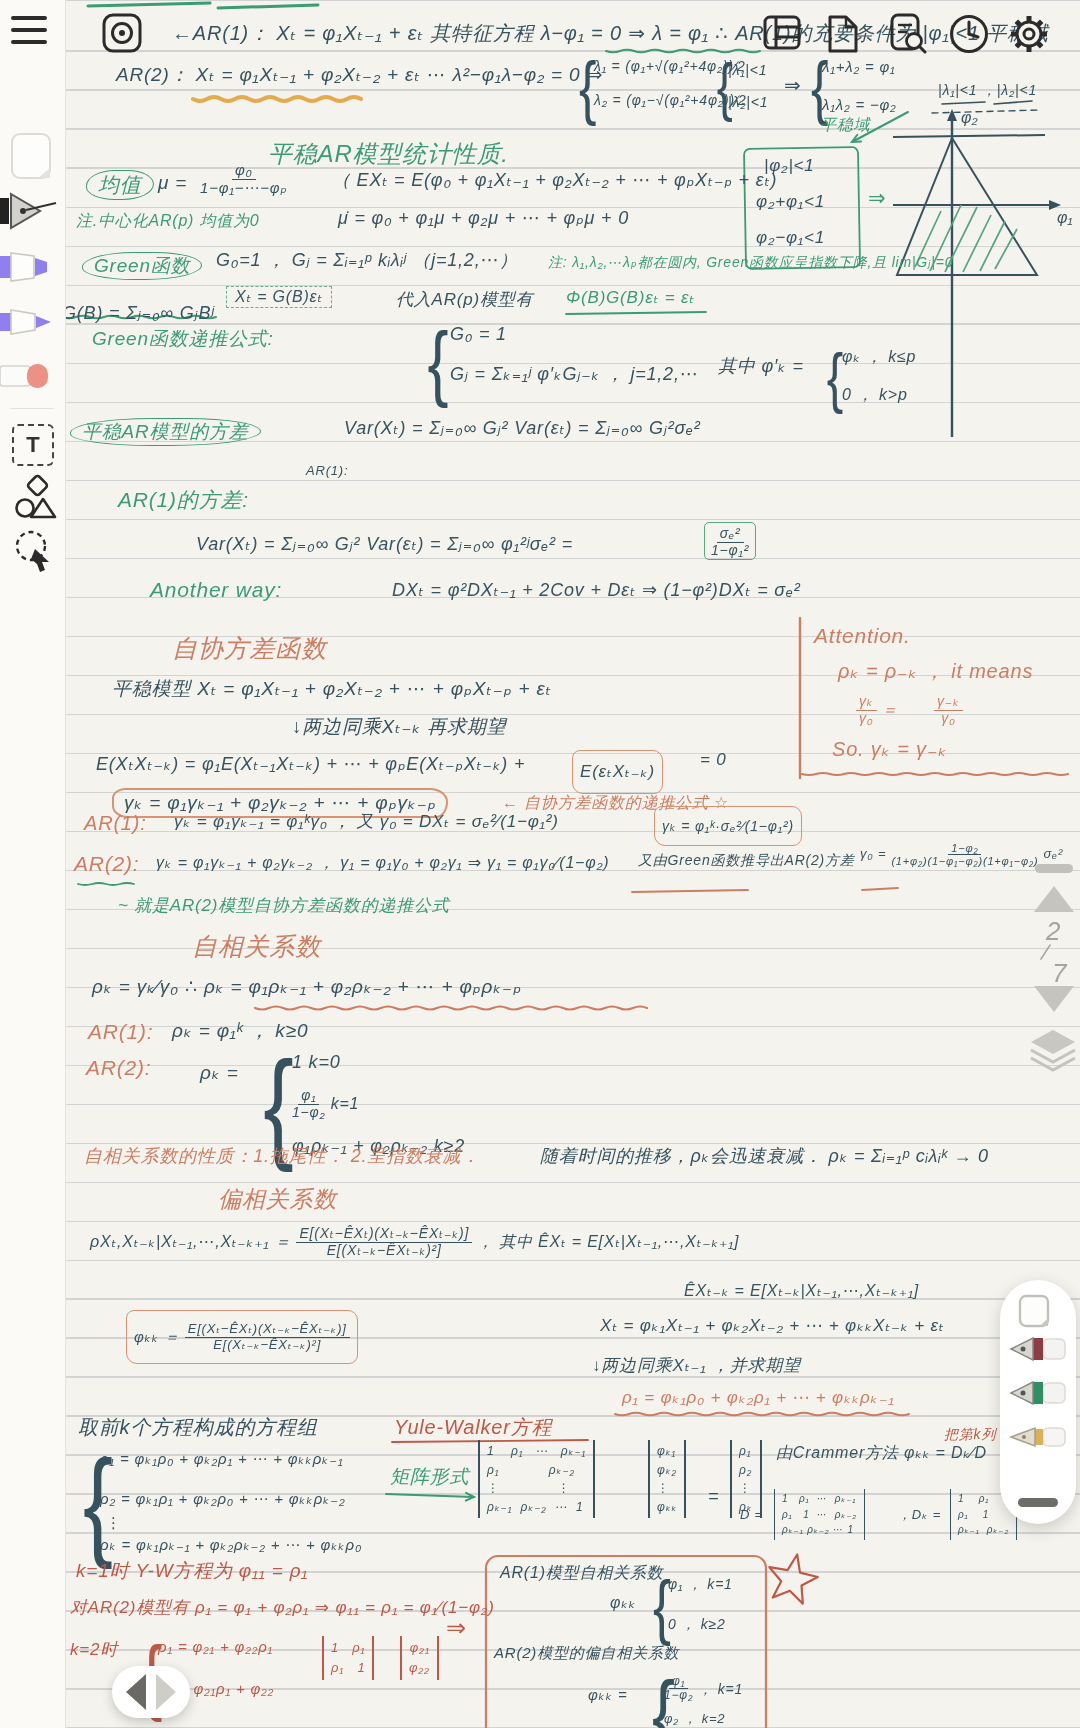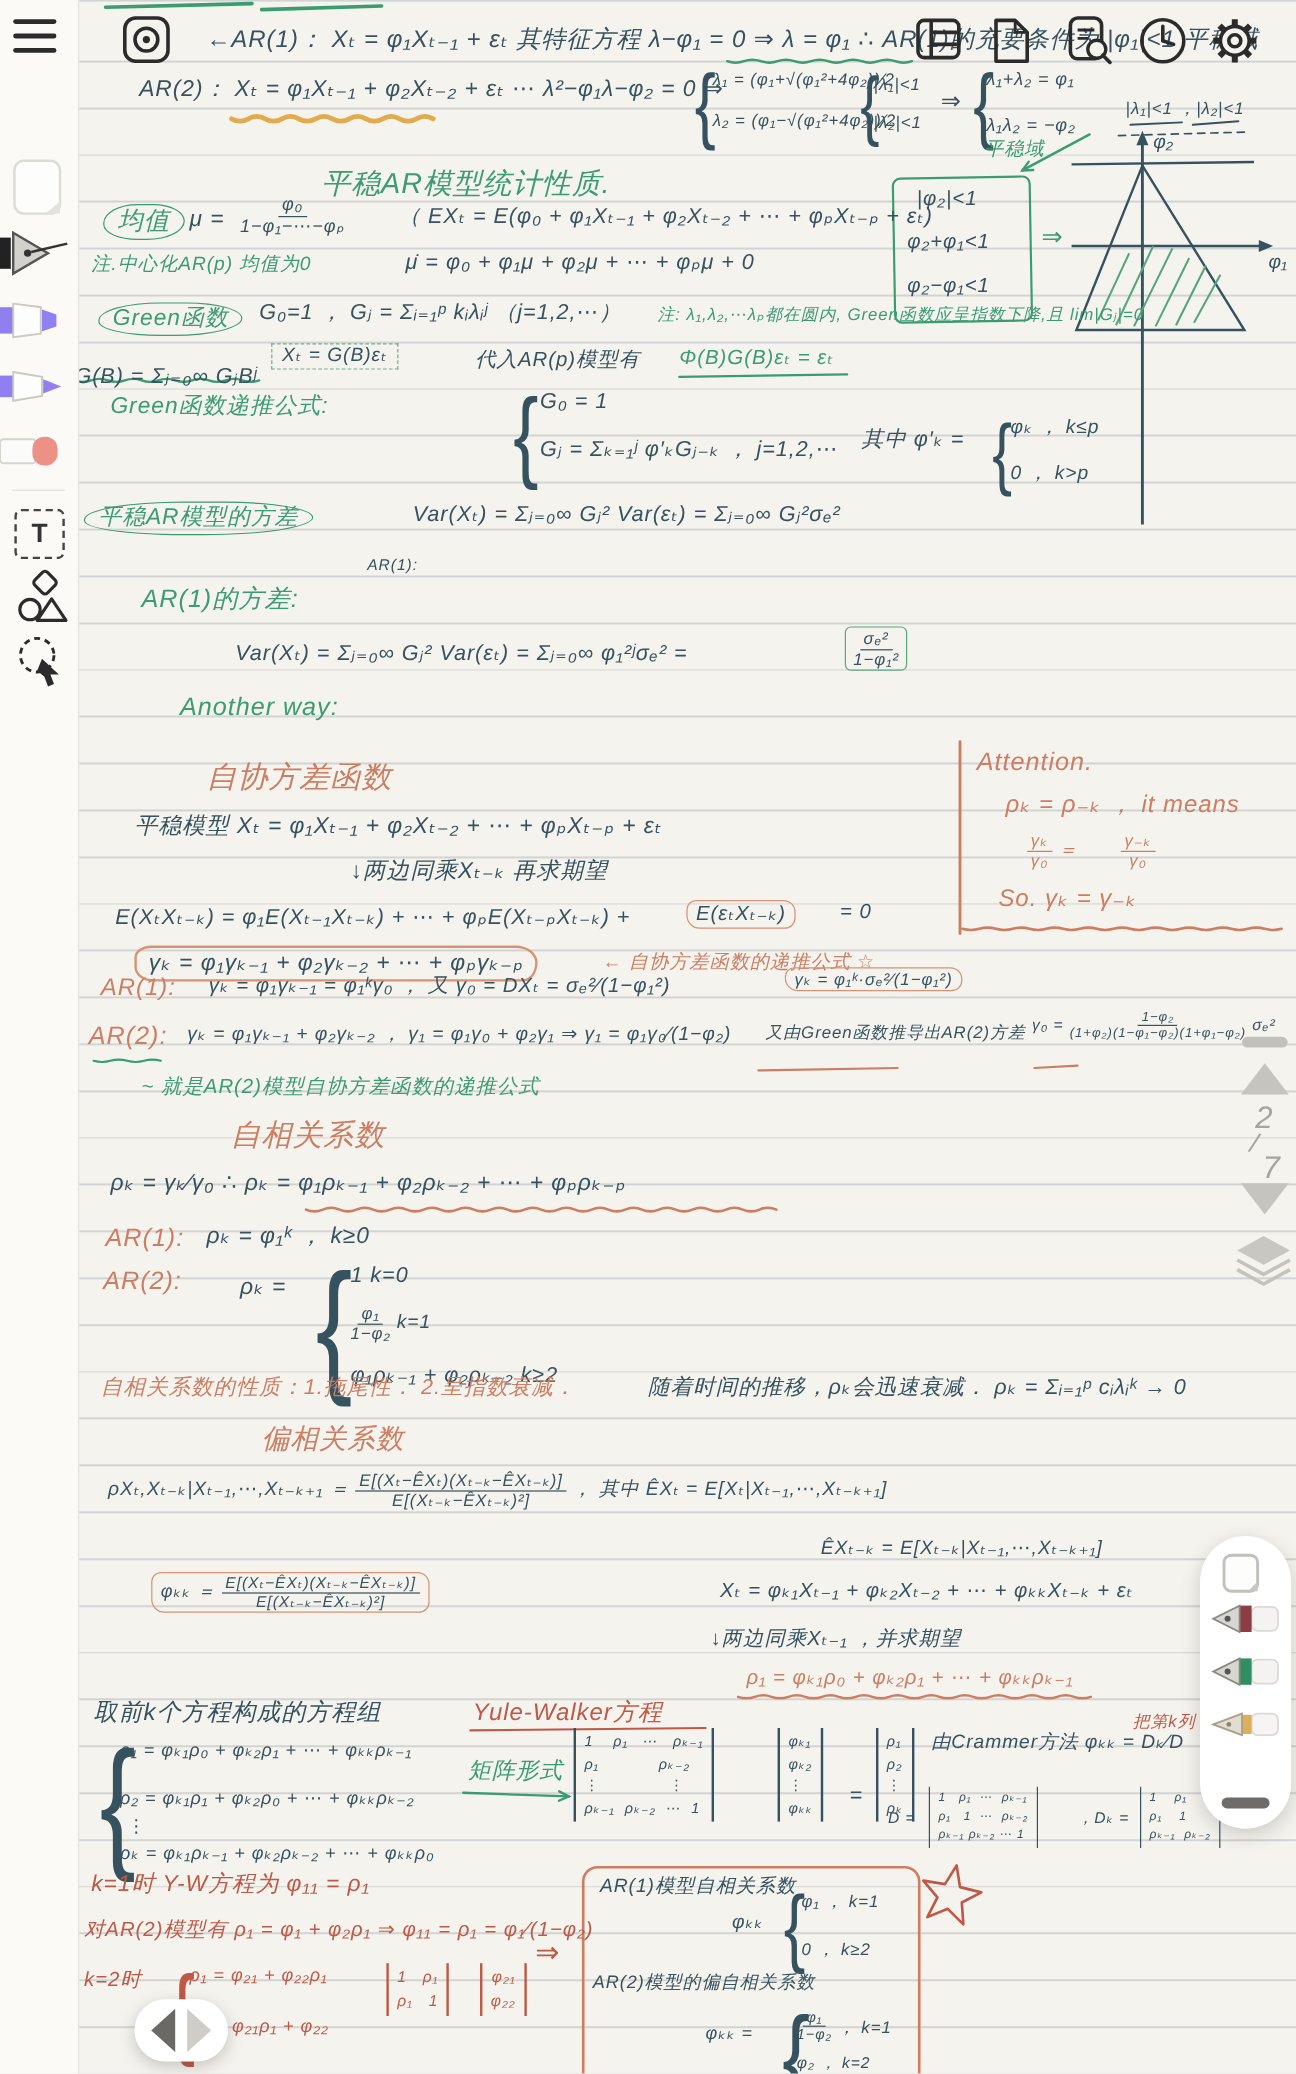--- a/index.html
+++ b/index.html
@@ -13,21 +13,21 @@
   .tool{position:absolute;left:0}
   #topbar{position:absolute;left:0;top:0;width:1080px;height:60px;z-index:6}
   .tbicon{position:absolute}
   .ink-layer{position:absolute;left:0;top:0;width:1080px;height:1728px;z-index:3}
   .line{position:absolute;white-space:nowrap;font-style:italic;letter-spacing:.8px;line-height:1.15}
   .ink-dark{color:#36525e}.ink-green{color:#3b9b71}.ink-orange{color:#cd7d62}
   .ink-red{color:#bf5845}
   .box-green{border:1.7px solid #58a87f;border-radius:5px;padding:1px 6px}
   .box-green-ellipse{border:1.9px solid #3b9b71;border-radius:50% 45% 55% 50%/62% 55% 62% 50%;padding:2px 11px}
   .box-green-dashed{border:1.6px dashed #6fae8c;padding:1px 8px}
-  .box-orange{border:1.7px solid #d89274;border-radius:8px 10px 9px 11px;padding:1px 7px}
+  .box-orange{border:1.7px solid #d89274;border-radius:8px 10px 9px 11px;padding:11px 7px}
   .box-orange-wavy{border:2px solid #d89274;border-radius:14px 18px 12px 16px/10px 14px 16px 12px;padding:2px 10px}
   .frac{display:inline-flex;flex-direction:column;align-items:center;vertical-align:middle;line-height:1.12}
   .frac>.num{border-bottom:1.5px solid currentColor;padding:0 3px}
   .fr-row{display:inline-flex;align-items:center;gap:5px}
   .mtx{display:inline-flex;flex-direction:column;padding:2px 7px;line-height:1.55;white-space:pre;
        border-left:2px solid currentColor;border-right:2px solid currentColor}
   .mtx.det{border-left-width:1.2px;border-right-width:1.2px}
   .brace{font-style:normal;line-height:1;transform:scaleX(.75)}
   #stroke-svg{position:absolute;left:0;top:0;z-index:2}
   #plot-svg{position:absolute;left:885px;top:105px;z-index:2}
@@ -141,20 +141,21 @@
     <div class="line ink-dark" style="left: 306px; top: 464px; font-size: 13px;">AR(1):</div>
     <div class="line ink-green" style="left: 118px; top: 488px; font-size: 21px;">AR(1)的方差:</div>
     <div class="line ink-dark" style="left: 196px; top: 534px; font-size: 18px;">Var(Xₜ) = Σⱼ₌₀∞ Gⱼ² Var(εₜ) = Σⱼ₌₀∞ φ₁²ʲσₑ² =</div>
     <div class="line ink-dark box-green" style="left: 704px; top: 522px; font-size: 16px;"><span class="fr-row">
         <span class="frac" style="font-size: 14px;">
           <span class="num">σₑ²</span>
           <span>1−φ₁²</span>
         </span>
       </span></div>
     <div class="line ink-green" style="left: 150px; top: 578px; font-size: 21px;">Another way:</div>
+    <div class="line ink-dark" style="left: 392px; top: 580px; font-size: 18px;">DXₜ = φ²DXₜ₋₁ + 2Cov + Dεₜ ⇒ (1−φ²)DXₜ = σₑ²</div>
     <div class="line ink-orange" style="left: 172px; top: 634px; font-size: 25px;">自协方差函数</div>
     <div class="line ink-dark" style="left: 112px; top: 678px; font-size: 19px;">平稳模型 Xₜ = φ₁Xₜ₋₁ + φ₂Xₜ₋₂ + ⋯ + φₚXₜ₋ₚ + εₜ</div>
     <div class="line ink-dark" style="left: 292px; top: 716px; font-size: 19px;">↓两边同乘Xₜ₋ₖ 再求期望</div>
     <div class="line ink-dark" style="left: 96px; top: 754px; font-size: 18px;">E(XₜXₜ₋ₖ) = φ₁E(Xₜ₋₁Xₜ₋ₖ) + ⋯ + φₚE(Xₜ₋ₚXₜ₋ₖ) +</div>
     <div class="line ink-dark box-orange" style="left: 572px; top: 750px; font-size: 17px;">E(εₜXₜ₋ₖ)</div>
     <div class="line ink-dark" style="left: 700px; top: 750px; font-size: 17px;">= 0</div>
     <div class="line ink-dark box-orange-wavy" style="left: 112px; top: 788px; font-size: 19px;">γₖ = φ₁γₖ₋₁ + φ₂γₖ₋₂ + ⋯ + φₚγₖ₋ₚ</div>
     <div class="line ink-orange" style="left: 502px; top: 794px; font-size: 16px;">← 自协方差函数的递推公式 ☆</div>
     <div class="line ink-orange" style="left: 814px; top: 624px; font-size: 21px;">Attention.</div>
     <div class="line ink-orange" style="left: 838px; top: 660px; font-size: 20px;">ρₖ = ρ₋ₖ ， it means</div>

